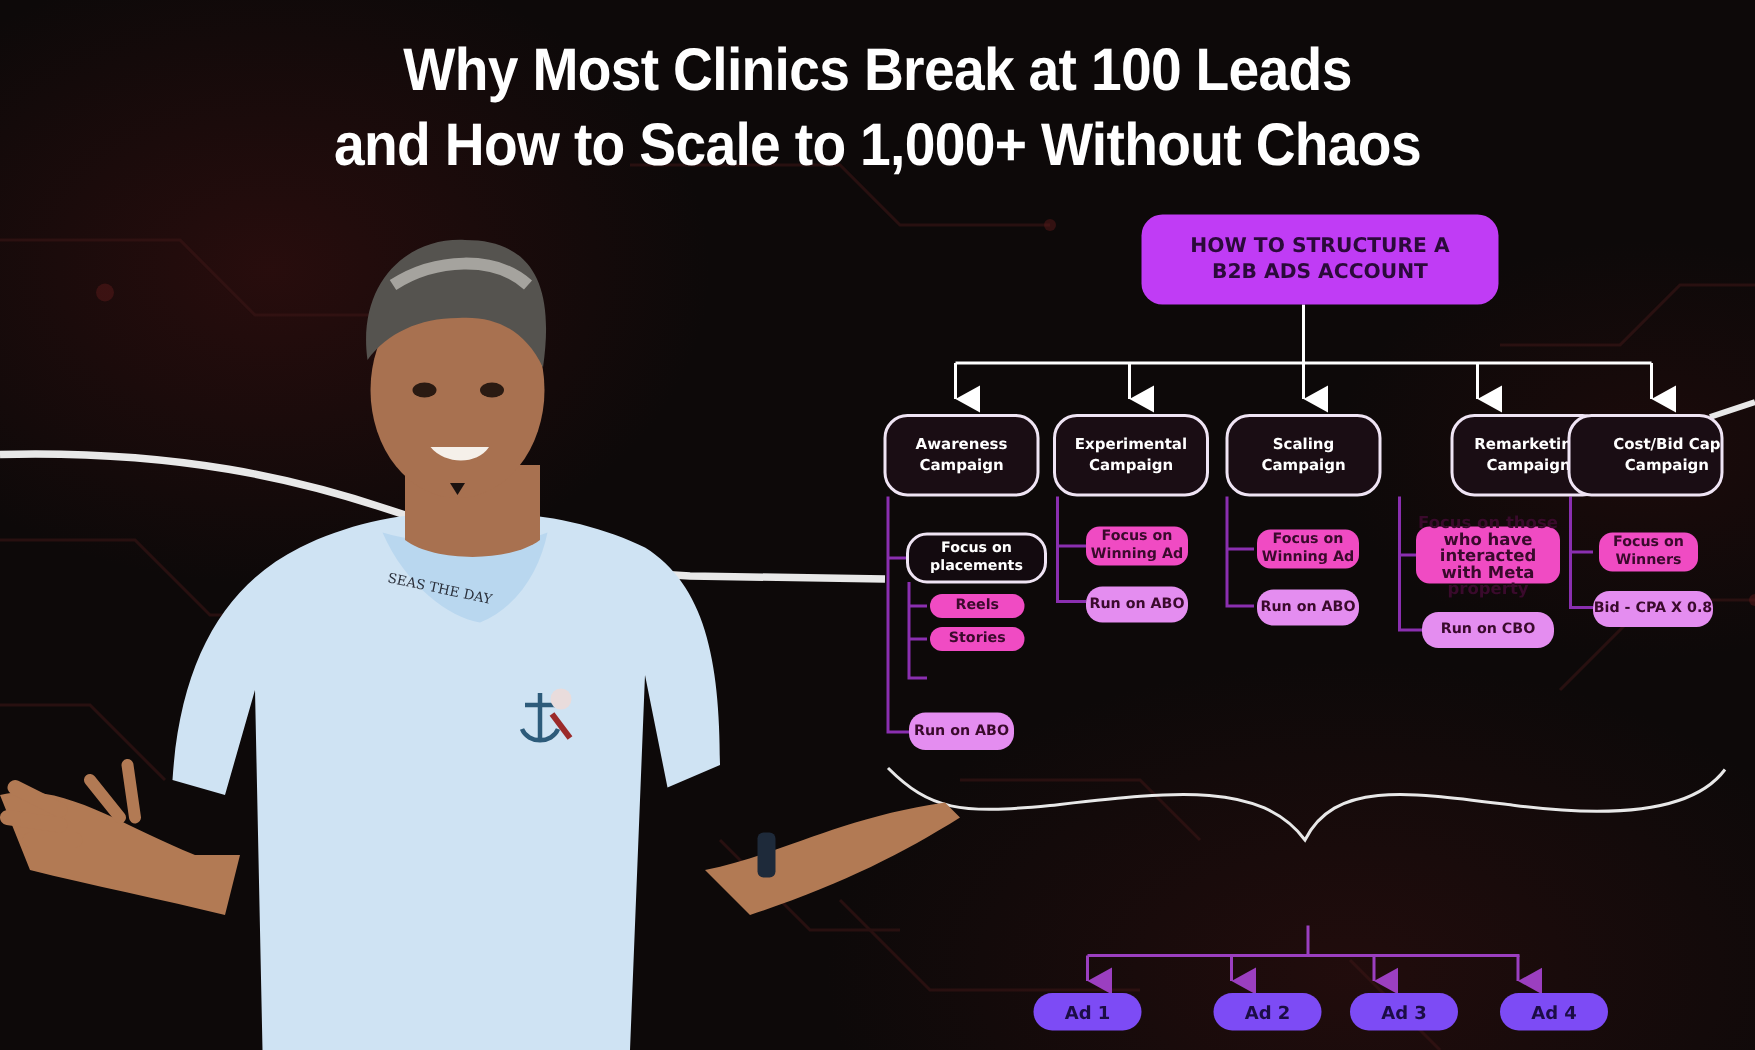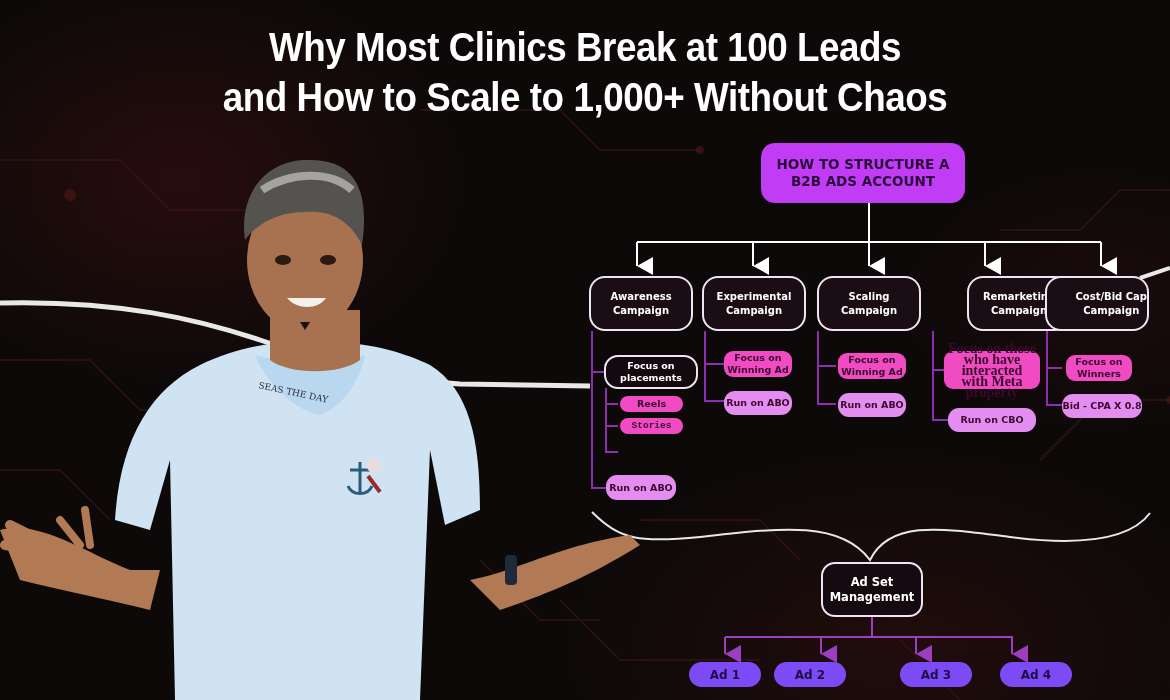--- a/index.html
+++ b/index.html
@@ -12,21 +12,21 @@
       #0d0909;}
   .circuits{position:absolute;inset:0;}
   .headline{position:absolute;left:0;top:22px;width:1170px;text-align:center;color:#ffffff;
     font-family:"Liberation Sans",sans-serif;font-weight:700;font-size:40px;line-height:50px;letter-spacing:-0.5px;
     transform:scaleX(0.92);transform-origin:center;}
   .headline div{white-space:nowrap;}
   .wire{position:absolute;inset:0;pointer-events:none;}
   
   .node{position:absolute;box-sizing:border-box;display:flex;align-items:center;justify-content:center;text-align:center;
     font-family:"DejaVu Sans",sans-serif;font-weight:700;}
-  .root{left:761px;top:143px;width:204px;height:60px;background:#c03cf5;border-radius:14px;color:#2b0a3a;font-size:13.5px;line-height:17px;}
+  .root{left:761px;top:143px;width:238px;height:60px;background:#c03cf5;border-radius:14px;color:#2b0a3a;font-size:13.5px;line-height:17px;}
   .camp{top:276px;width:104px;height:55px;border:2px solid #efe4f4;border-radius:16px;background:#1a0d14;color:#fff;font-size:10px;line-height:14px;}
   .outline{border:2px solid #efe4f4;background:#130a0f;color:#fff;border-radius:14px;font-size:9.5px;line-height:12px;}
   .pink{background:#f04bc3;color:#3a0a2c;border-radius:9px;font-size:9.5px;line-height:12px;}
   .lilac{background:#e48df0;color:#3a0a2c;border-radius:11px;font-size:9.5px;line-height:12px;}
   .adset{left:821px;top:562px;width:102px;height:55px;border:2px solid #efe4f4;border-radius:14px;background:#140a10;color:#fff;font-size:11.5px;line-height:15px;}
   .ad{top:662px;width:72px;height:25px;background:#7d4bf5;border-radius:13px;color:#1c0d45;font-size:12px;font-weight:700;}
   .person{position:absolute;left:0;top:150px;width:640px;height:550px;}
 </style>
 </head>
 <body>
@@ -178,62 +178,56 @@
       </div>
   </div>
 
   <div class="node outline" style="left:604px;top:355px;width:94px;height:34px;">
     <div>
         <div>Focus on</div>
         <div>placements</div>
       </div>
   </div>
   <div class="node pink" style="left:620px;top:396px;width:63px;height:16px;">Reels</div>
-  <div class="node pink" style="left:620px;top:418px;width:63px;height:16px;font-family:Liberation Mono, monospace;">Stories</div>
+  <div class="node pink" style="left:620px;top:418px;width:63px;height:16px;">Stories</div>
   <div class="node pink" style="left:620px;top:444px;width:46px;height:16px;margin-top:32px;">Feed</div>
   <div class="node lilac" style="left:606px;top:475px;width:70px;height:25px;">Run on ABO</div>
 
   <div class="node pink" style="left:724px;top:351px;width:68px;height:26px;">
     <div>
         <div>Focus on</div>
         <div>Winning Ad</div>
       </div>
   </div>
   <div class="node lilac" style="left:724px;top:391px;width:68px;height:24px;">Run on ABO</div>
 
   <div class="node pink" style="left:838px;top:353px;width:68px;height:26px;">
     <div>
         <div>Focus on</div>
         <div>Winning Ad</div>
       </div>
   </div>
   <div class="node lilac" style="left:838px;top:393px;width:68px;height:24px;">Run on ABO</div>
 
-  <div class="node pink" style="left:944px;top:351px;width:96px;height:38px;font-size:14px;line-height:11px;font-family:Liberation Serif, serif;">
+  <div class="node pink" style="left:944px;top:351px;width:96px;height:38px;font-size:11px;line-height:11px;">
     <div>
         <div>Focus on those</div>
         <div>who have interacted</div>
         <div>with Meta property</div>
       </div>
   </div>
   <div class="node lilac" style="left:948px;top:408px;width:88px;height:24px;">Run on CBO</div>
 
   <div class="node pink" style="left:1066px;top:355px;width:66px;height:26px;">
     <div>
         <div>Focus on</div>
         <div>Winners</div>
       </div>
   </div>
   <div class="node lilac" style="left:1062px;top:394px;width:80px;height:24px;">Bid - CPA X 0.8</div>
 
-  <div class="node adset">
-    <div>
-        <div>Ad Set</div>
-        <div>Management</div>
-      </div>
-  </div>
 
   <div class="node ad" style="left:689px;">Ad 1</div>
-  <div class="node ad" style="left:774px;">Ad 2</div>
+  <div class="node ad" style="left:809px;">Ad 2</div>
   <div class="node ad" style="left:900px;">Ad 3</div>
   <div class="node ad" style="left:1000px;">Ad 4</div>
 
 </div>
 
 </body></html>

